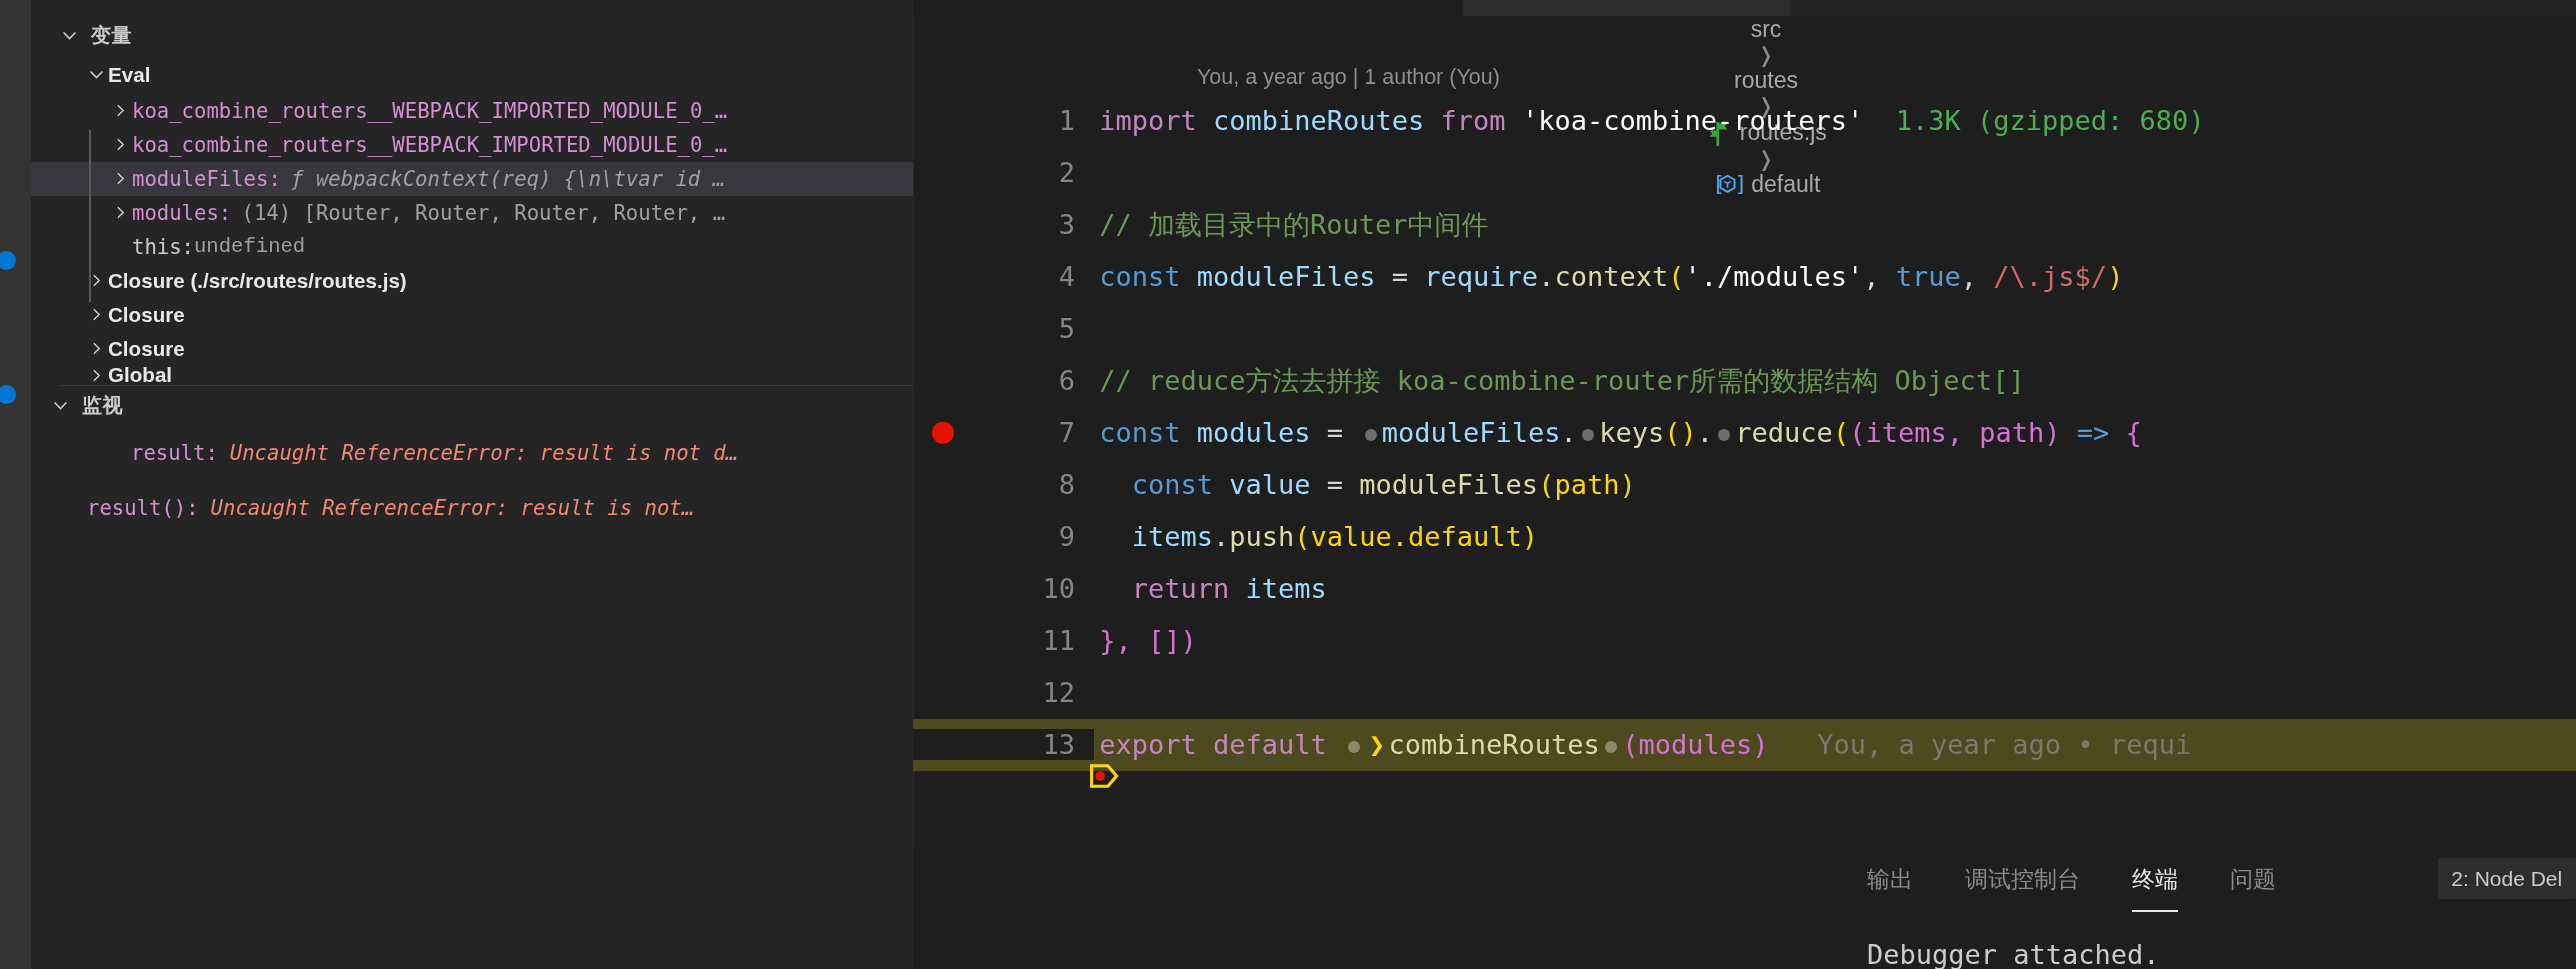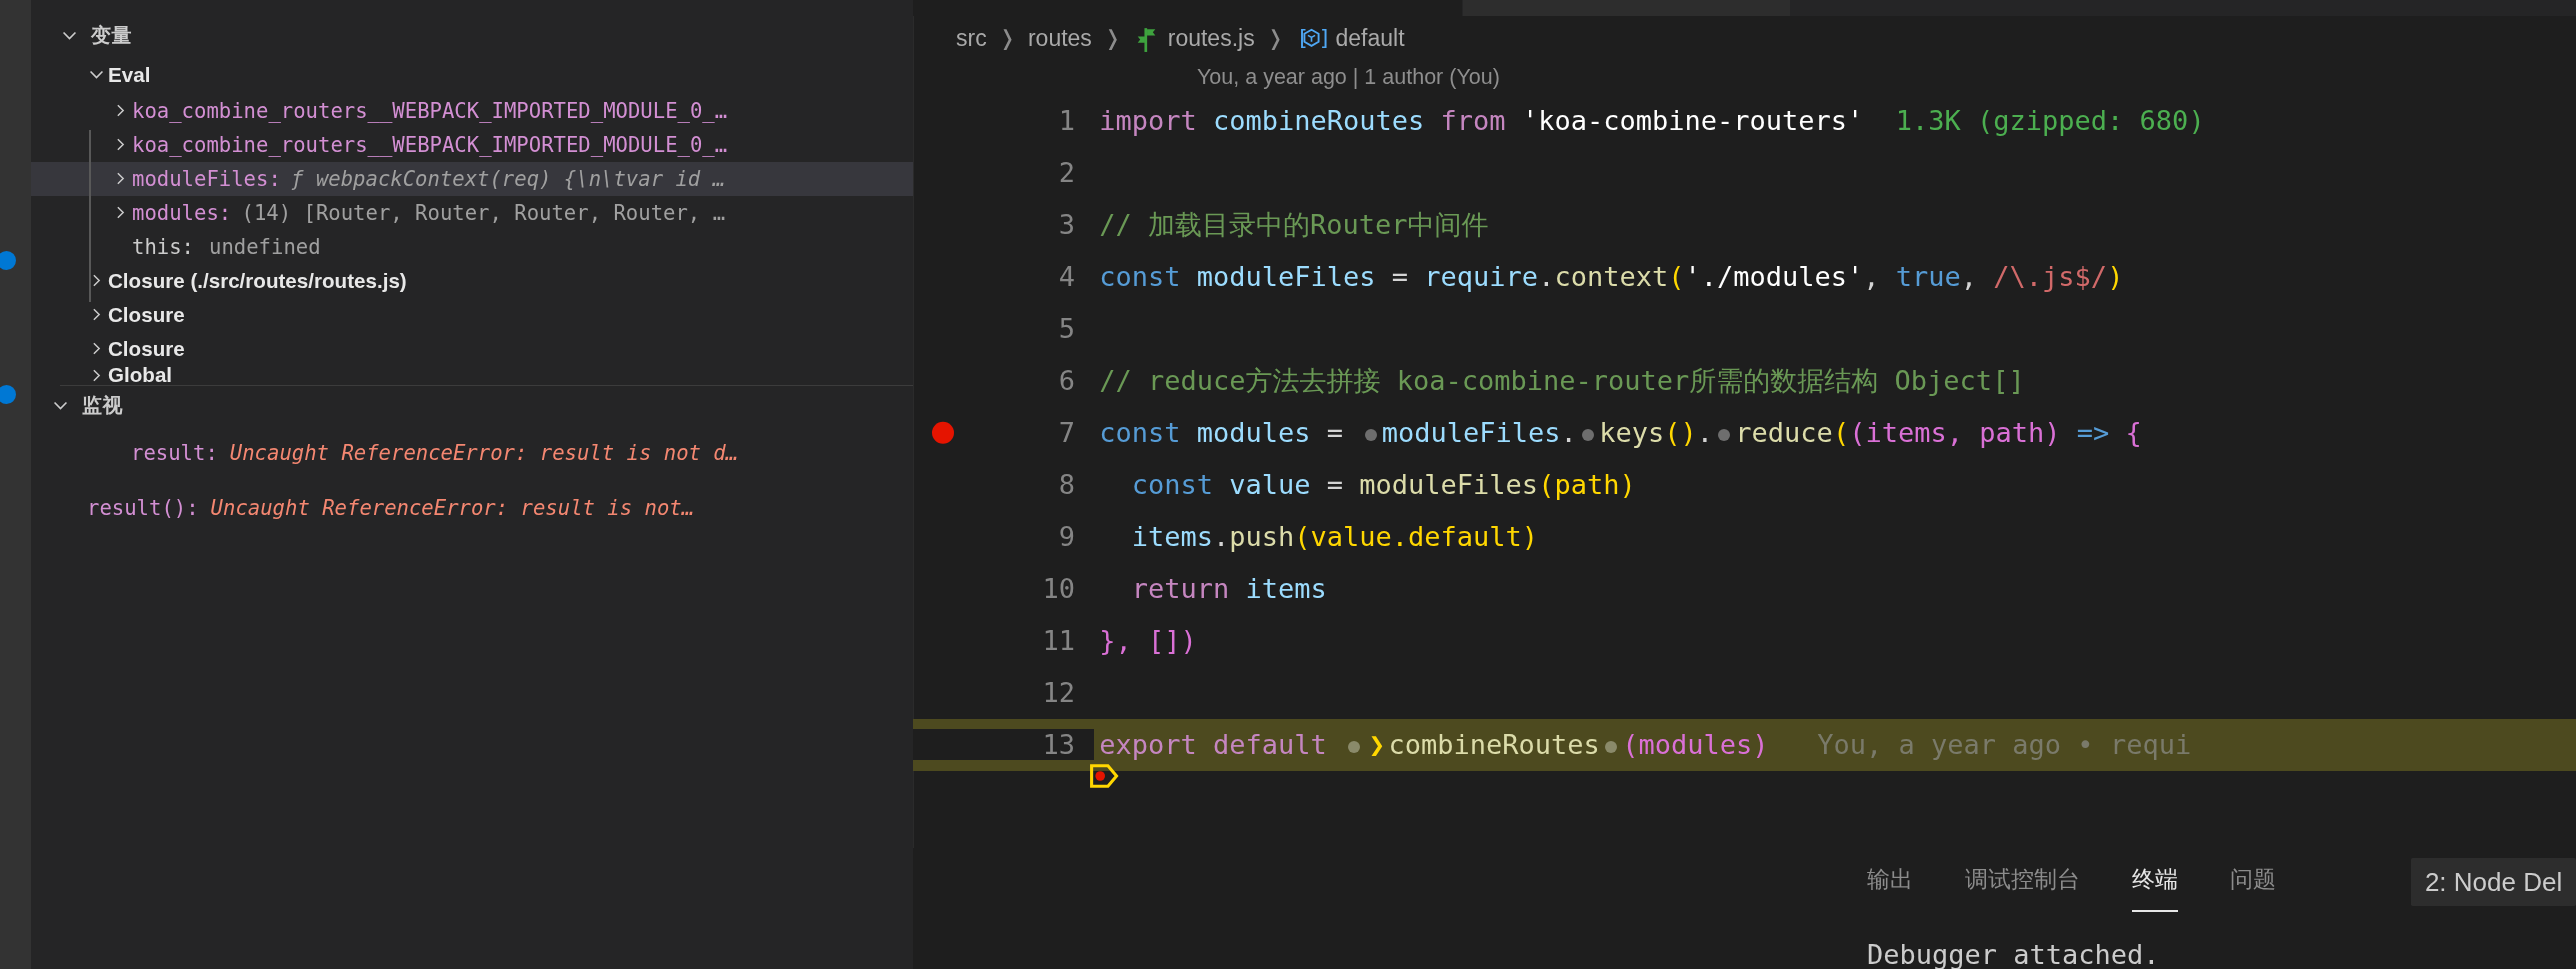--- a/index.html
+++ b/index.html
@@ -83,21 +83,21 @@
   .tabstrip .tab-ghost {
     position:absolute; left:0; top:0; height:15.5px; width:550px; background:#1e1e1e;
     border-right:0.9px solid #252526;
   }
   .tabstrip .tab-ghost2 {
     position:absolute; left:550px; top:0; height:15.5px; width:327px; background:#2d2d2d;
   }
 
   .breadcrumbs {
     height:45px; display:flex; align-items:center; padding-left:43px;
-    font-size:23px; color:#a9a9a9; gap:0px;
+    font-size:23px; color:#a9a9a9; gap:0px;flex-direction:column;
   }
   .crumb { display:flex; align-items:center; }
   .crumb-sep { margin:0 12px; color:#8c8c8c; font-size:20.6px; }
   .crumb-icon { margin-right:8.6px; display:flex; align-items:center; }
 
   .blameline {
     height:34px; display:flex; align-items:center; padding-left:284px;
     font-size:21.5px; color:#8e8e8e;
   }
 
@@ -159,21 +159,21 @@
     font-size:23px; color:#8c8c8c; position:relative; padding-bottom:5.2px;
   }
   .ptab.active { color:#e7e7e7; }
   .ptab.active::after {
     content:""; position:absolute; left:0; right:0; bottom:-12px; height:2.6px; background:#e7e7e7;
   }
   .panel-right {
     position:absolute; right:0; top:10.3px; display:flex; align-items:center;
   }
   .term-badge {
-    background:#2d2d2d; color:#cccccc; font-size:26px; padding:8.6px 13.8px;
+    background:#2d2d2d; color:#cccccc; font-size:21px; padding:8.6px 13.8px;
     border-radius:1.7px; white-space:nowrap;
   }
   .terminal-body {
     padding-left:954px; padding-top:22.4px;
     font-family:"DejaVu Sans Mono","Liberation Mono",monospace;
     font-size:27px; color:#cccccc;
   }
   .sep-v {
     position:absolute; left:0; top:0; bottom:0; width:0.9px; background:#2b2b2b;
   }
@@ -247,21 +247,21 @@
             <svg width="17" height="17" viewBox="0 0 16 16">
                 <path d="M5.5 3 L10.5 8 L5.5 13" stroke="#cccccc" stroke-width="1.4" fill="none"></path>
               </svg>
           </span>
           <span class="txt v-name-pink">modules:</span>
           <span class="txt v-val-grey" style="margin-left:10.3px;">(14) [Router, Router, Router, Router, …</span>
         </div>
 
         <div class="row indent2b">
           <span class="txt v-name-white">this:</span>
-          <span class="txt v-val-grey" style="margin-left:15px;">undefined</span>
+          <span class="txt v-val-grey" style="margin-left:0;font-family:Liberation Mono, monospace;">undefined</span>
         </div>
 
         <div class="row indent1">
           <span class="chev">
             <svg width="17" height="17" viewBox="0 0 16 16">
                 <path d="M5.5 3 L10.5 8 L5.5 13" stroke="#cccccc" stroke-width="1.4" fill="none"></path>
               </svg>
           </span>
           <span class="txt v-bold">Closure (./src/routes/routes.js)</span>
         </div>

